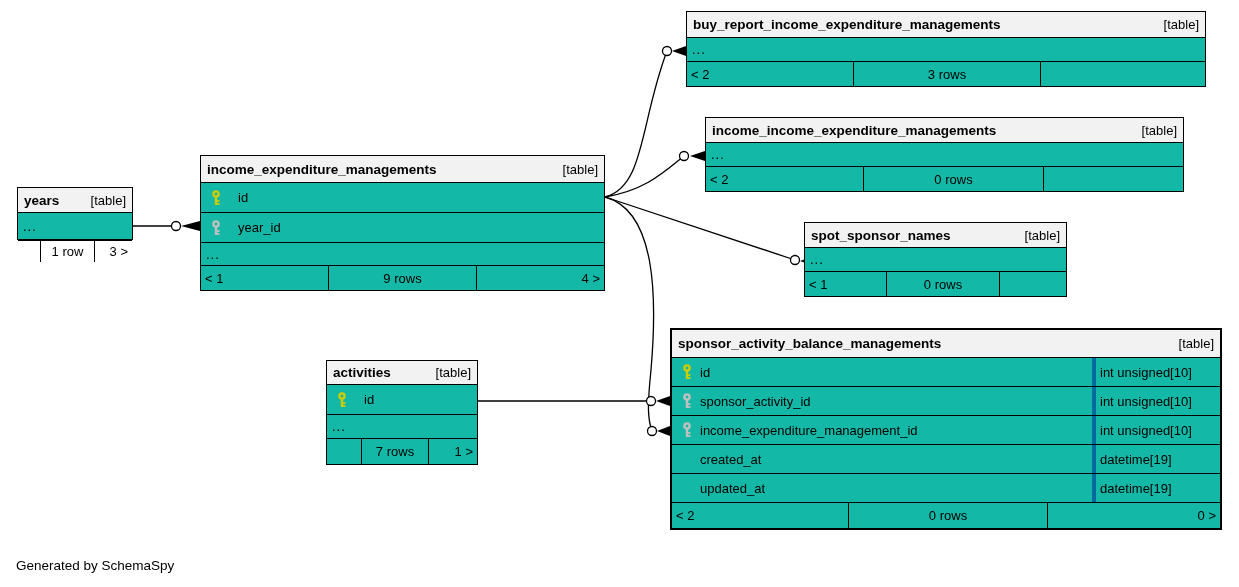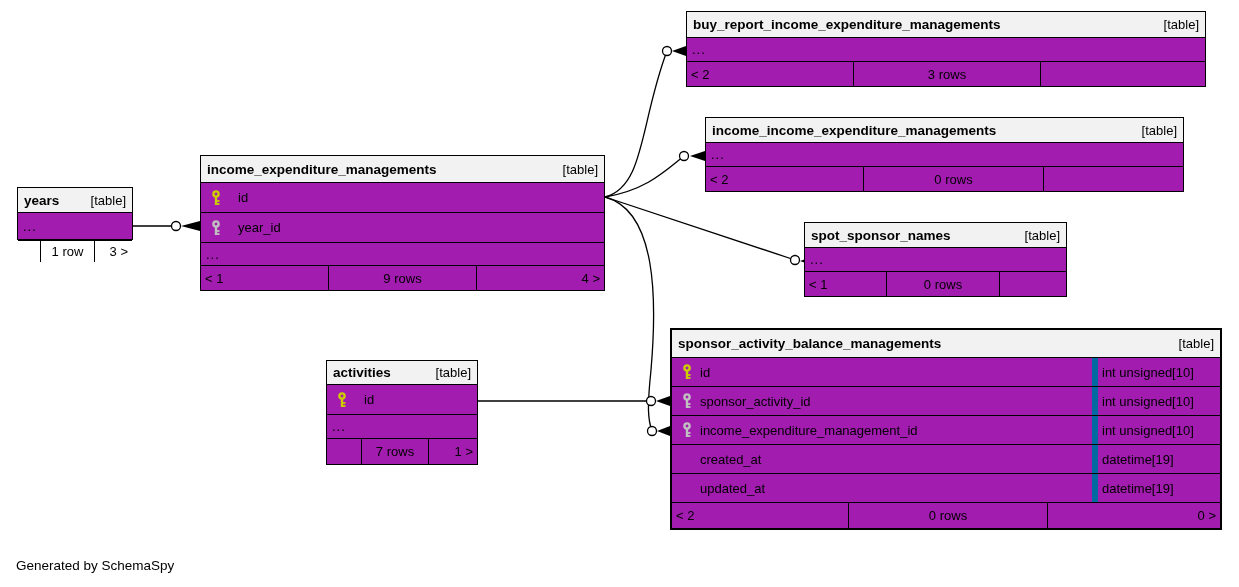--- a/index.html
+++ b/index.html
@@ -2,41 +2,41 @@
 <html><head>
 <meta charset="utf-8">
 <style>
   html,body{margin:0;padding:0;background:#fff;}
   .canvas{
     position:relative;width:1239px;height:587px;background:#ffffff;
     font-family:"Liberation Sans",sans-serif;font-size:13px;color:#000;overflow:hidden;
   }
   svg.edges{position:absolute;left:0;top:0;pointer-events:none;}
   .etable{
-    position:absolute;background:#a21caf;border:1px solid #000;box-sizing:border-box;
+    position:absolute;background:#14b8a6;border:1px solid #000;box-sizing:border-box;
   }
   .etable.thick{border-width:2px;}
   .ehdr{
     display:flex;justify-content:space-between;align-items:center;gap:8px;
     background:#f2f2f2;border-bottom:1px solid #000;box-sizing:border-box;
     padding:0 6px;white-space:nowrap;overflow:hidden;
   }
   .ename{font-weight:bold;font-size:13.5px;}
   .etag{font-size:13px;}
   .erow{
     display:flex;align-items:center;border-bottom:1px solid #000;
     box-sizing:border-box;white-space:nowrap;overflow:hidden;
   }
   .erow.ell{padding-left:5px;letter-spacing:1px;}
   .keyicon{display:inline-flex;width:12px;margin-left:9px;flex:0 0 auto;}
   .cname{margin-left:16px;}
   .cname.tight{margin-left:7px;}
   .ctype{
     margin-left:auto;width:128px;height:100%;display:flex;align-items:center;
-    border-left:6px solid #0369a1;box-sizing:border-box;padding:0 4px;flex:0 0 auto;
+    border-left:4px solid #0369a1;box-sizing:border-box;padding:0 4px;flex:0 0 auto;
   }
   .efoot{display:flex;box-sizing:border-box;}
   .fc{
     box-sizing:border-box;display:flex;align-items:center;height:100%;
     white-space:nowrap;overflow:hidden;
   }
   .fc.sep{border-right:1px solid #000;}
   .fc.l{justify-content:flex-start;padding-left:4px;}
   .fc.c{justify-content:center;}
   .fc.r{justify-content:flex-end;padding-right:4px;}

